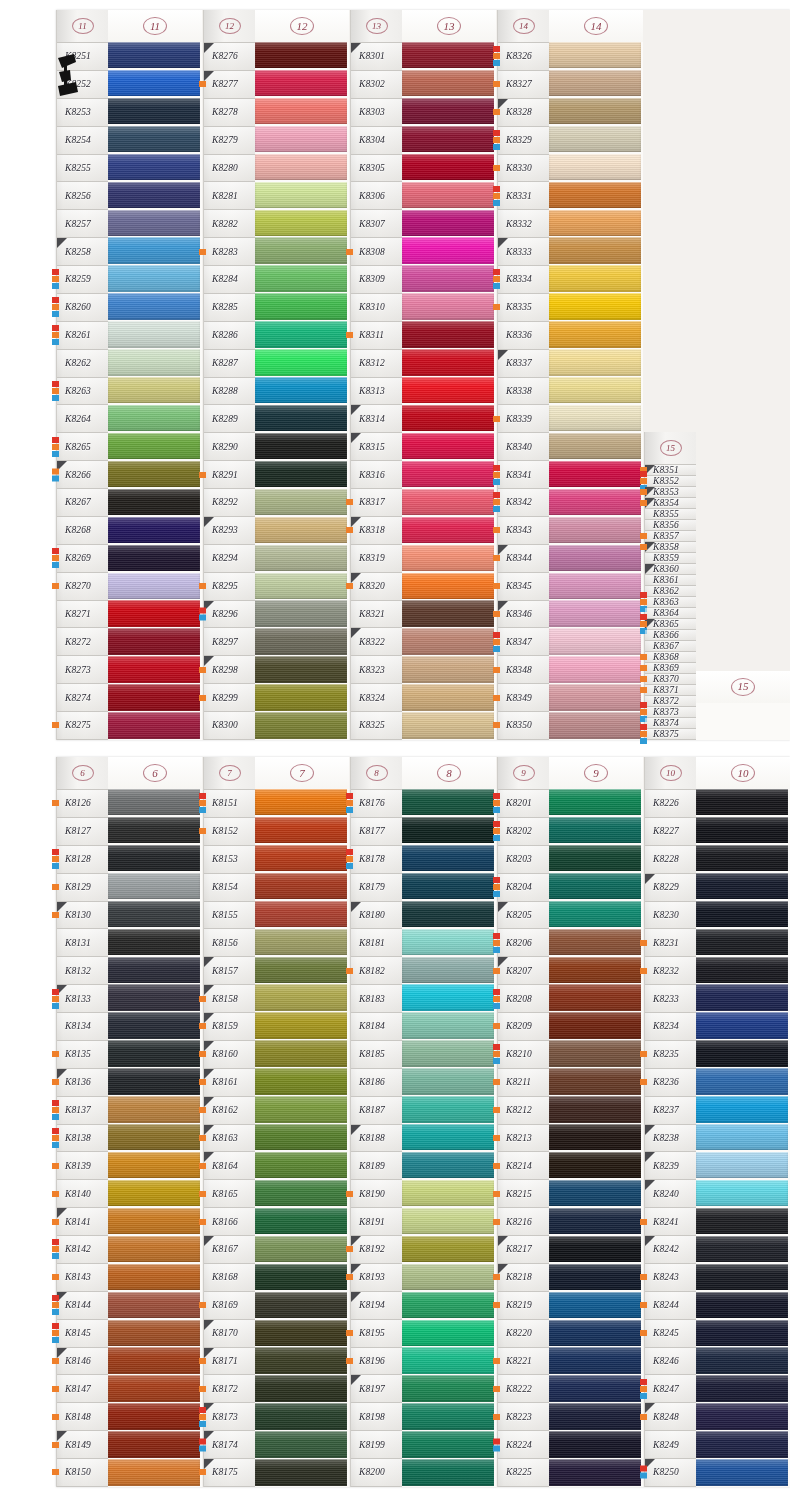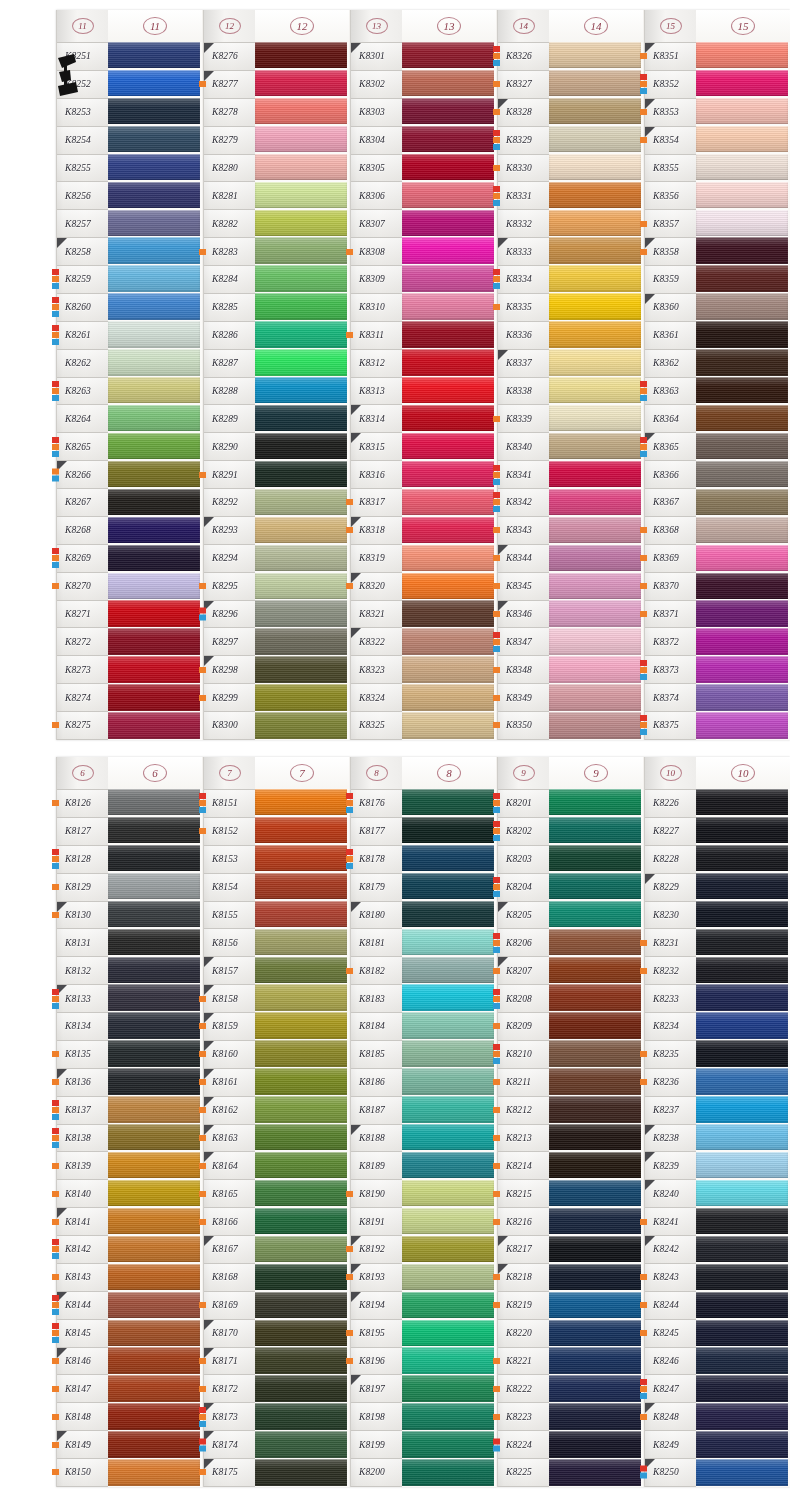--- a/index.html
+++ b/index.html
@@ -776,21 +776,21 @@
             <div class="swatch" title="K8344" style="background-color: rgb(193, 119, 167);"></div>
             <div class="swatch" title="K8345" style="background-color: rgb(221, 150, 192);"></div>
             <div class="swatch" title="K8346" style="background-color: rgb(225, 158, 198);"></div>
             <div class="swatch" title="K8347" style="background-color: rgb(245, 198, 213);"></div>
             <div class="swatch" title="K8348" style="background-color: rgb(246, 169, 197);"></div>
             <div class="swatch" title="K8349" style="background-color: rgb(216, 155, 162);"></div>
             <div class="swatch" title="K8350" style="background-color: rgb(192, 140, 141);"></div>
           </div>
         </div>
       </div>
-      <div class="col" style="flex: 1 1 0%;">
+      <div class="col" style="flex: 1 1 0%; align-items: flex-end;">
         <div class="codestrip">
           <div class="striphead">
             <div class="circnum small">15</div>
           </div>
           <div class="cells">
             <div class="codecell">
               <span class="corner" style="border-top-color: rgb(74, 74, 78);"></span>
               <span class="chips">
                 <i class="chip" style="background: rgb(239, 127, 42);"></i>
               </span>

